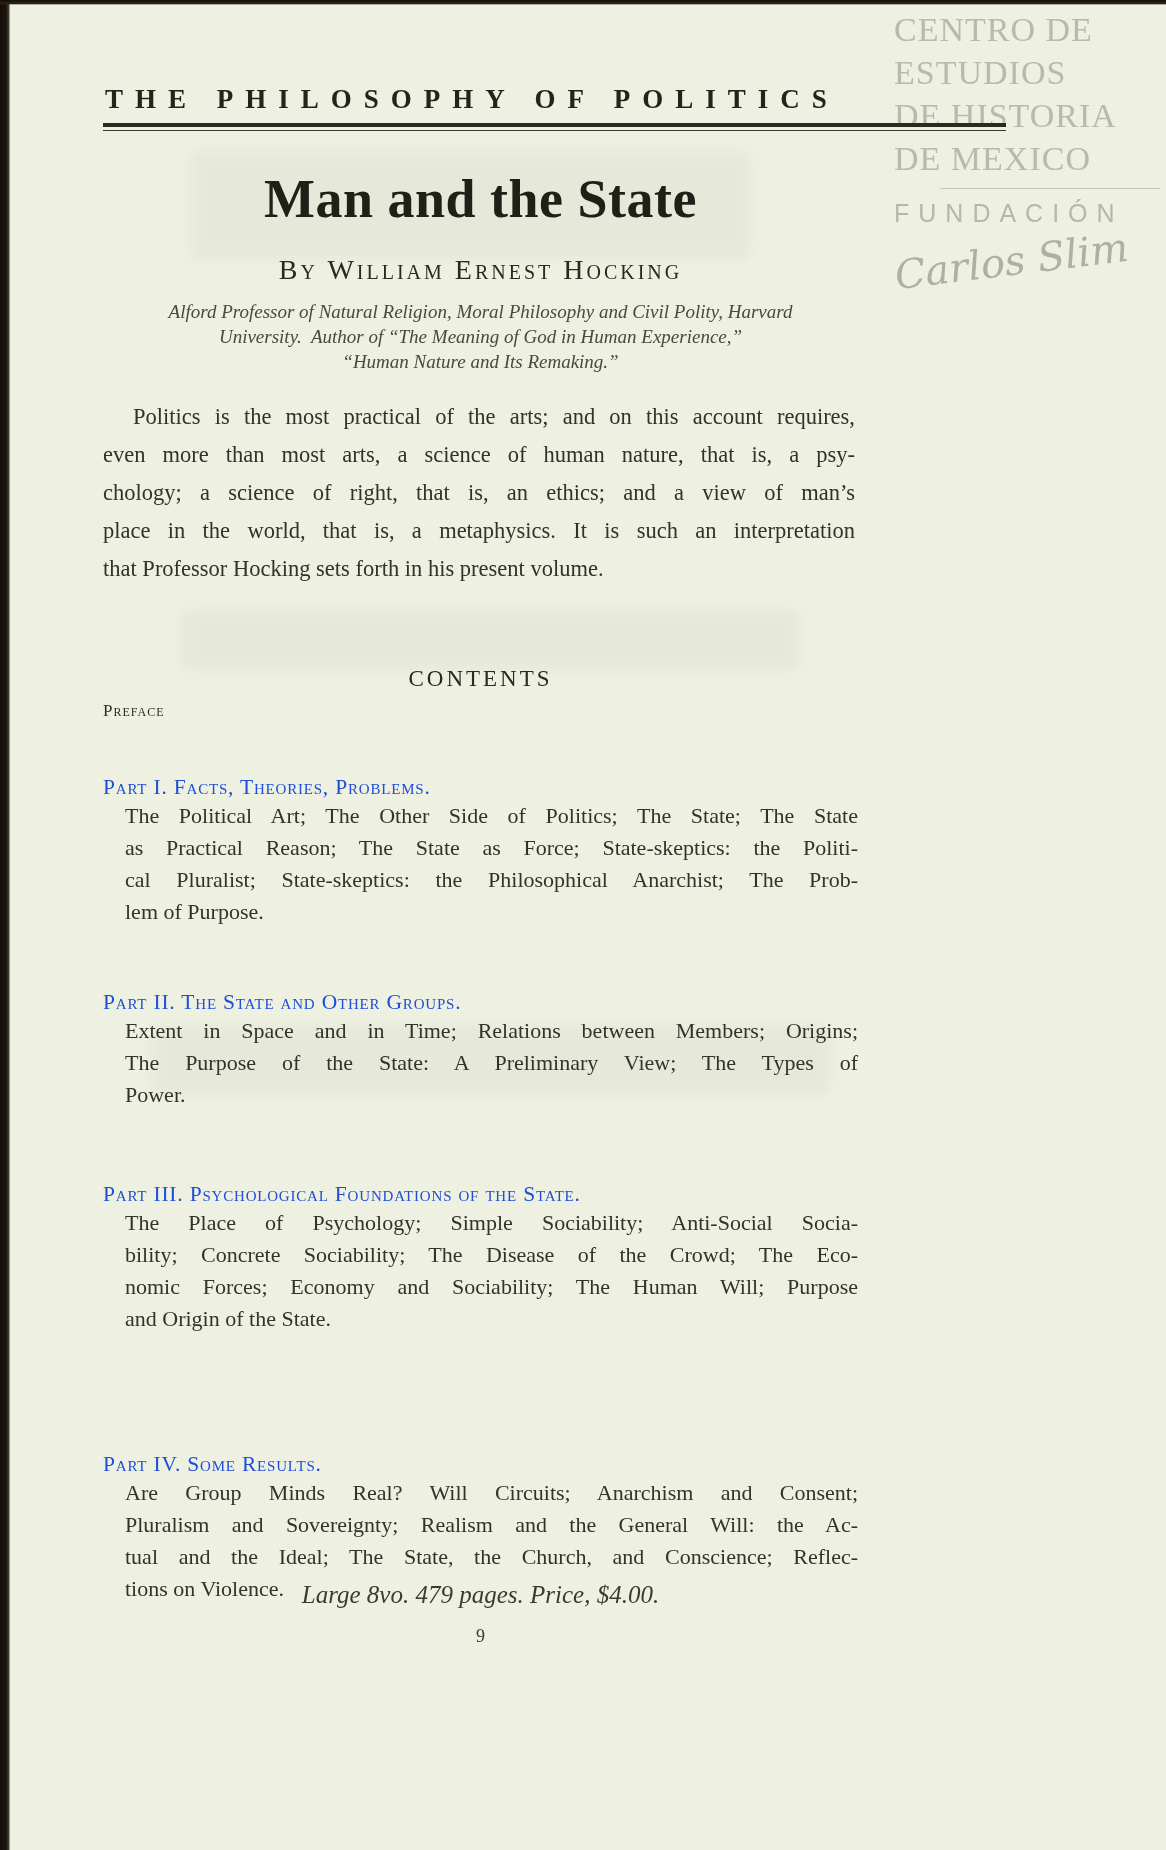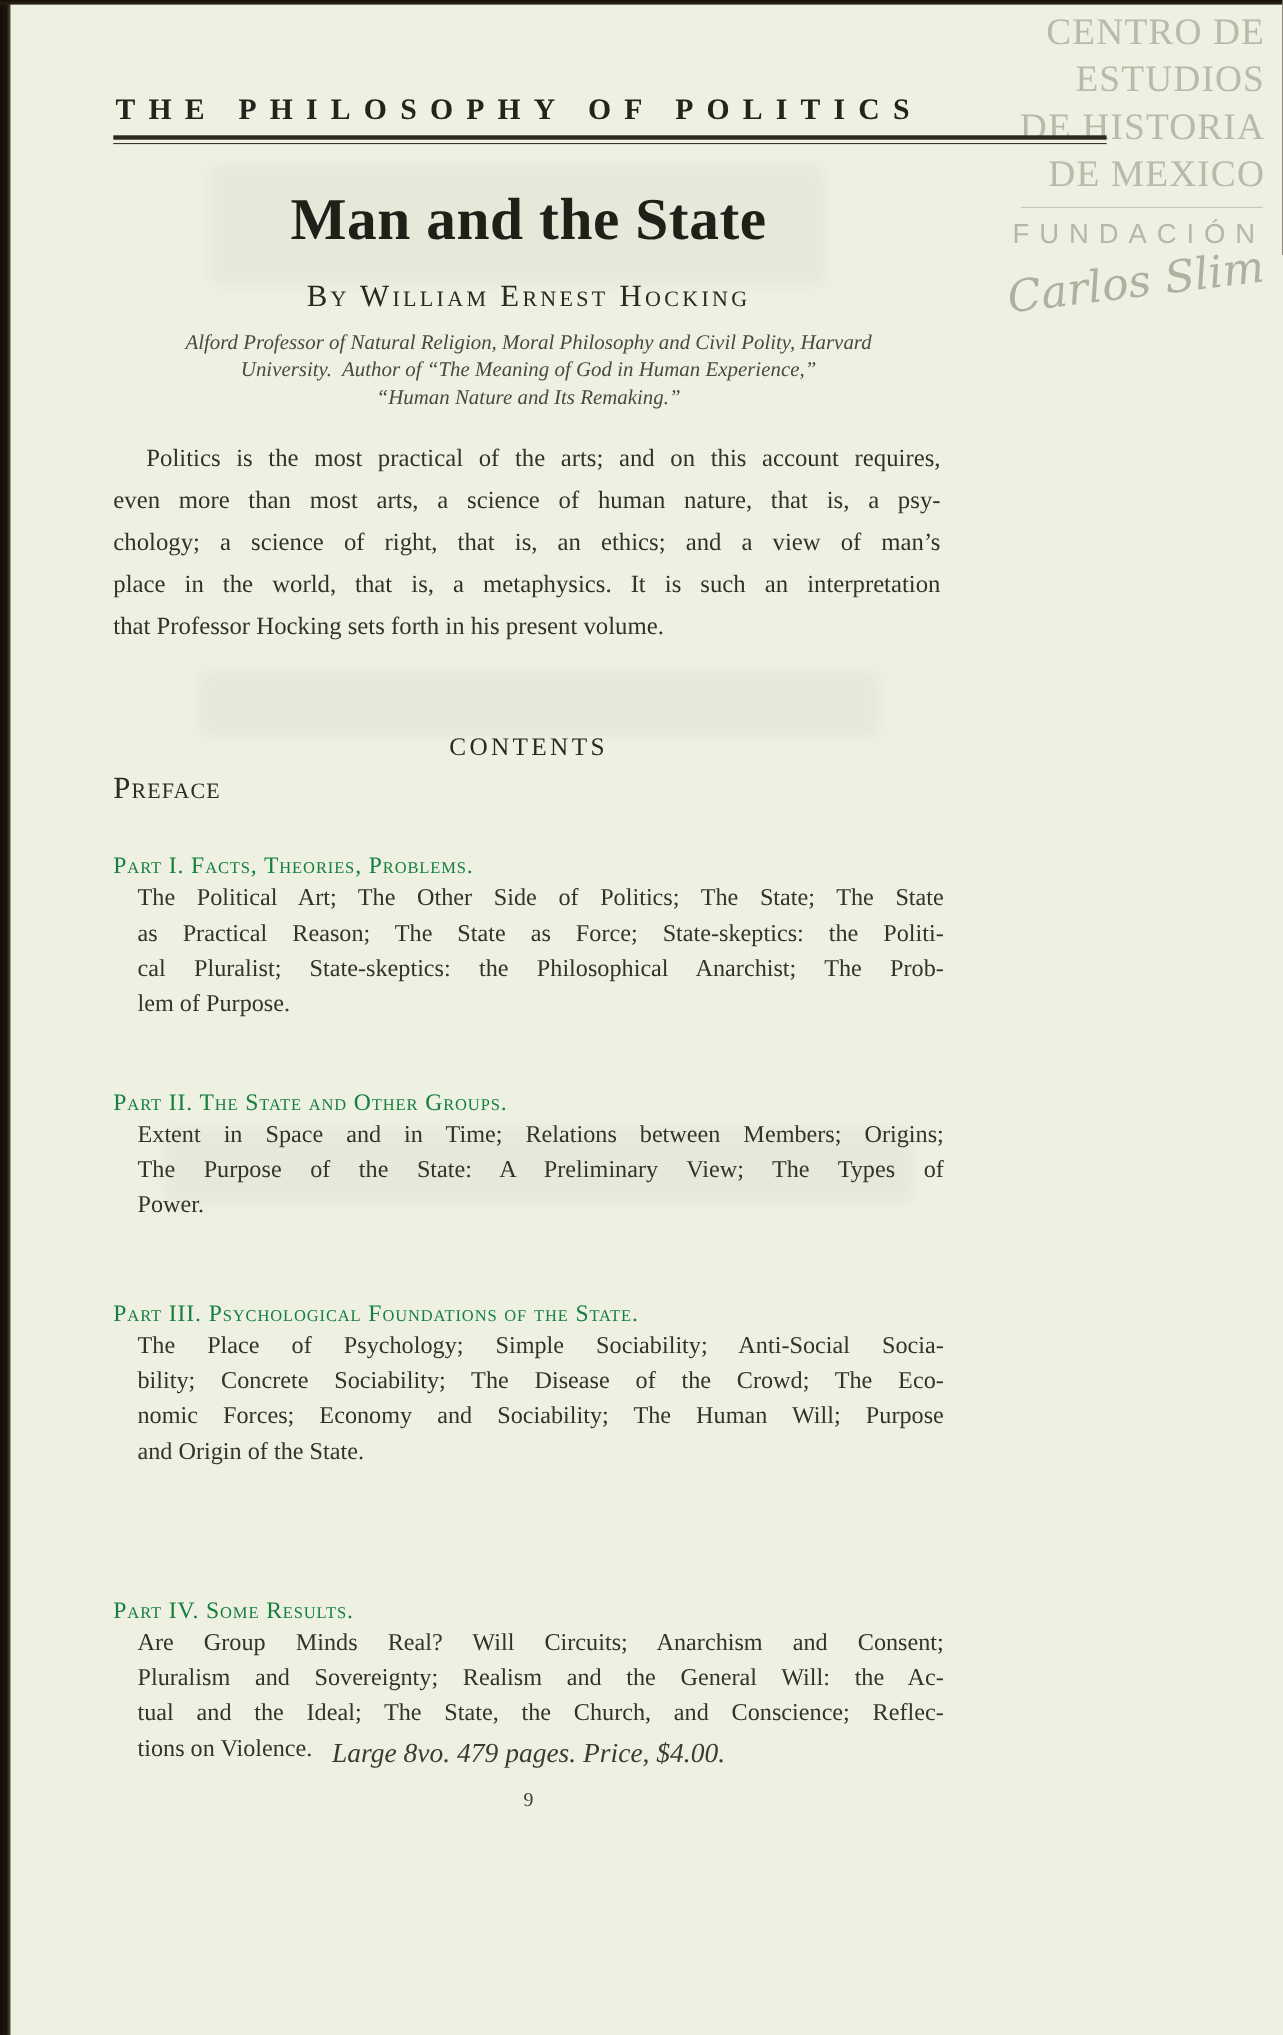--- a/index.html
+++ b/index.html
@@ -13,21 +13,21 @@
   }
   
   .edge-left{position:absolute;left:0;top:0;width:10px;height:1850px;
     background:linear-gradient(90deg,#150e09 0%,#1d140d 60%,#4a4336 90%,rgba(74,67,54,0) 100%);}
   .edge-top{position:absolute;left:0;top:0;width:1166px;height:5px;
     background:linear-gradient(180deg,#150e09 0%,#2a2218 70%,rgba(42,34,24,0) 100%);}
   
   .ghost{position:absolute;background:#aab4a0;opacity:0.10;filter:blur(6px);border-radius:8px;}
 
   
-  .watermark{position:absolute;top:8px;right:16px;width:268px;text-align:right;
+  .watermark{position:absolute;top:8px;right:4px;width:268px;text-align:left;
     color:#b7bbaa;pointer-events:none;}
   .wm-line{font-family:"Liberation Serif", serif;font-size:34px;line-height:43px;letter-spacing:1px;}
   .wm-rule{margin:8px 0 10px 46px;border-top:1.5px solid #c3c6b6;width:220px;}
   .wm-foundation{font-family:"Liberation Sans", sans-serif;font-size:25px;letter-spacing:9px;
     color:#b4b8a8;white-space:nowrap;}
   .wm-signature{font-family:"DejaVu Serif", serif;font-style:italic;font-size:40px;
     color:#adb1a0;transform:rotate(-7deg);margin-top:8px;white-space:nowrap;}
 
   
   .series-header{position:absolute;top:84px;left:105px;width:901px;text-align:left;
@@ -46,23 +46,23 @@
   
   .intro{position:absolute;top:398px;left:103px;width:752px;font-size:22.5px;line-height:38px;}
   .jlines div{text-align:justify;text-align-last:justify;white-space:normal;}
   .jlines div:last-child{text-align-last:left;}
   .intro div.indent{padding-left:30px;}
 
   
   .contents-heading{position:absolute;top:666px;left:103px;width:755px;text-align:center;
     font-size:23px;letter-spacing:3px;color:#2b2a22;}
   .preface{position:absolute;top:701px;left:103px;font-variant:small-caps;
-    font-size:28px;letter-spacing:1px;color:#2e2d25;}
+    font-size:17px;letter-spacing:1px;color:#2e2d25;}
   .part{position:absolute;left:103px;width:755px;}
-  .part-heading{font-variant:small-caps;font-size:21.5px;letter-spacing:0.8px;color:#15803d;}
+  .part-heading{font-variant:small-caps;font-size:21.5px;letter-spacing:0.8px;color:#1d4ed8;}
   .part-desc{margin-top:0;margin-left:22px;width:733px;font-size:22px;line-height:32px;color:#34332a;}
 
   .edition-note{position:absolute;top:1581px;left:103px;width:755px;text-align:center;
     font-style:italic;font-size:25px;color:#3c3b30;}
   .page-number{position:absolute;top:1626px;left:103px;width:755px;text-align:center;
     font-size:18px;color:#3c3b30;}
 </style>
 </head>
 <body>
 

